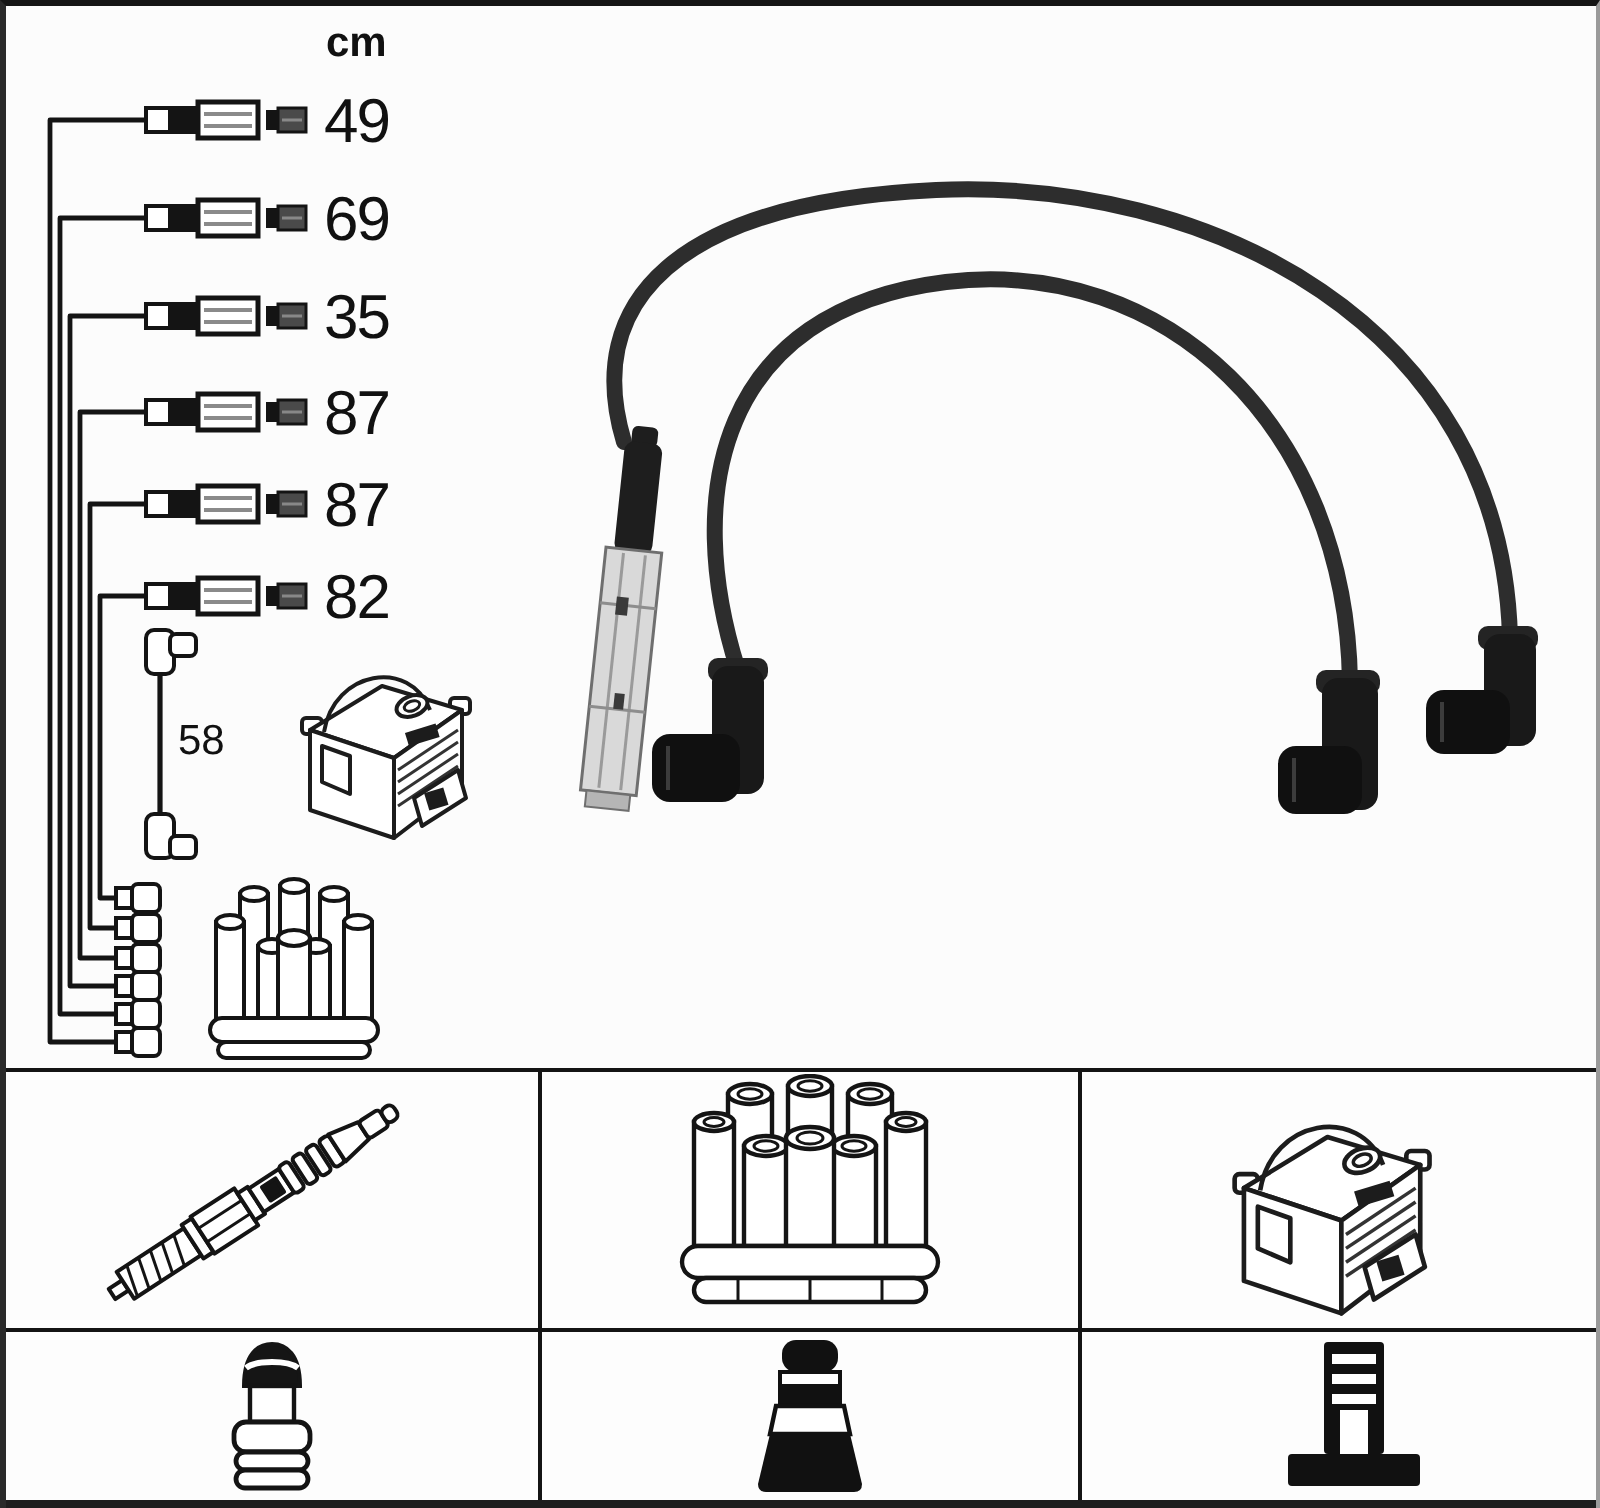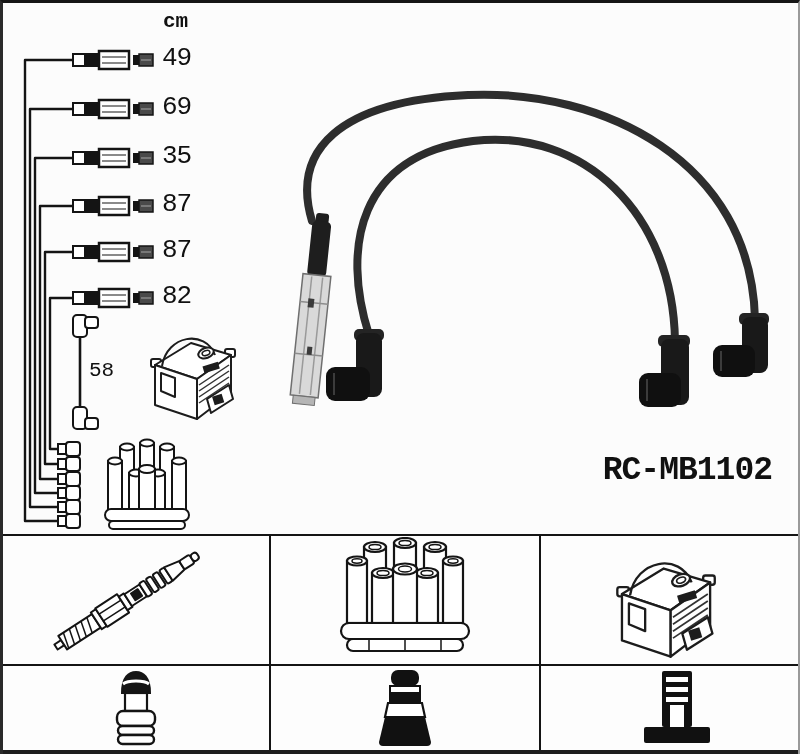--- a/index.html
+++ b/index.html
@@ -1,23 +1,23 @@
 <!DOCTYPE html>
 <html><head>
 <meta charset="utf-8">
 <style>
   html,body{margin:0;padding:0;background:#ffffff;}
   #stage{
     position:relative;width:800px;height:754px;background:#fcfcfc;overflow:hidden;
-    font-family:Liberation Mono, monospace;color:#111;
+    font-family:Liberation Sans, sans-serif;color:#111;
     border-top:3px solid #161616;border-left:3px solid #2a2a2a;border-right:2px solid #9a9a9a;
     box-sizing:border-box;
   }
   .abs{position:absolute;}
-  .len-label{font-size:26px;font-weight:400;letter-spacing:-1px;line-height:1;}
+  .len-label{font-size:31px;font-weight:400;letter-spacing:-1px;line-height:1;}
   #unit-label{font-size:21px;font-weight:700;line-height:1;}
   #coil-wire-label{font-size:21px;font-weight:400;line-height:1;}
   #product-code{font-size:33px;font-weight:700;line-height:1;text-align:right;letter-spacing:-1px;}
   #stock-no{font-size:24px;font-weight:700;line-height:1;text-align:right;letter-spacing:-0.5px;}
   #legend{
     position:absolute;left:0;top:531px;width:795px;height:216px;
     border-top:2px solid #141414;display:grid;
     grid-template-columns:268px 270px 1fr;grid-template-rows:130px 1fr;
   }
   .cell{display:flex;align-items:center;justify-content:center;background:#fdfdfd;}
@@ -172,21 +172,20 @@
 
   <div class="abs len-label" style="left:159px;top:42px">49</div>
   <div class="abs len-label" style="left:159px;top:91px">69</div>
   <div class="abs len-label" style="left:159px;top:140px">35</div>
   <div class="abs len-label" style="left:159px;top:188px">87</div>
   <div class="abs len-label" style="left:159px;top:234px">87</div>
   <div class="abs len-label" style="left:159px;top:280px">82</div>
 
   <div class="abs" id="coil-wire-label" style="left:86px;top:357px">58</div>
 
-  <div class="abs" id="product-code" style="right:26px;top:451px;width:260px">RC-MB1102</div>
 
   <div id="legend">
 
     <div class="cell br bb">
       <svg width="264" height="126" viewBox="0 0 264 126">
         <g transform="translate(52,110) rotate(-33)" stroke="#141414" stroke-width="2" fill="#fff" stroke-linejoin="round">
           <rect x="0" y="-3" width="8" height="6"></rect>
           <rect x="8" y="-8" width="40" height="16"></rect>
           <line x1="14" y1="-8" x2="10" y2="8" stroke-width="1.5"></line>
           <line x1="21" y1="-8" x2="17" y2="8" stroke-width="1.5"></line>

